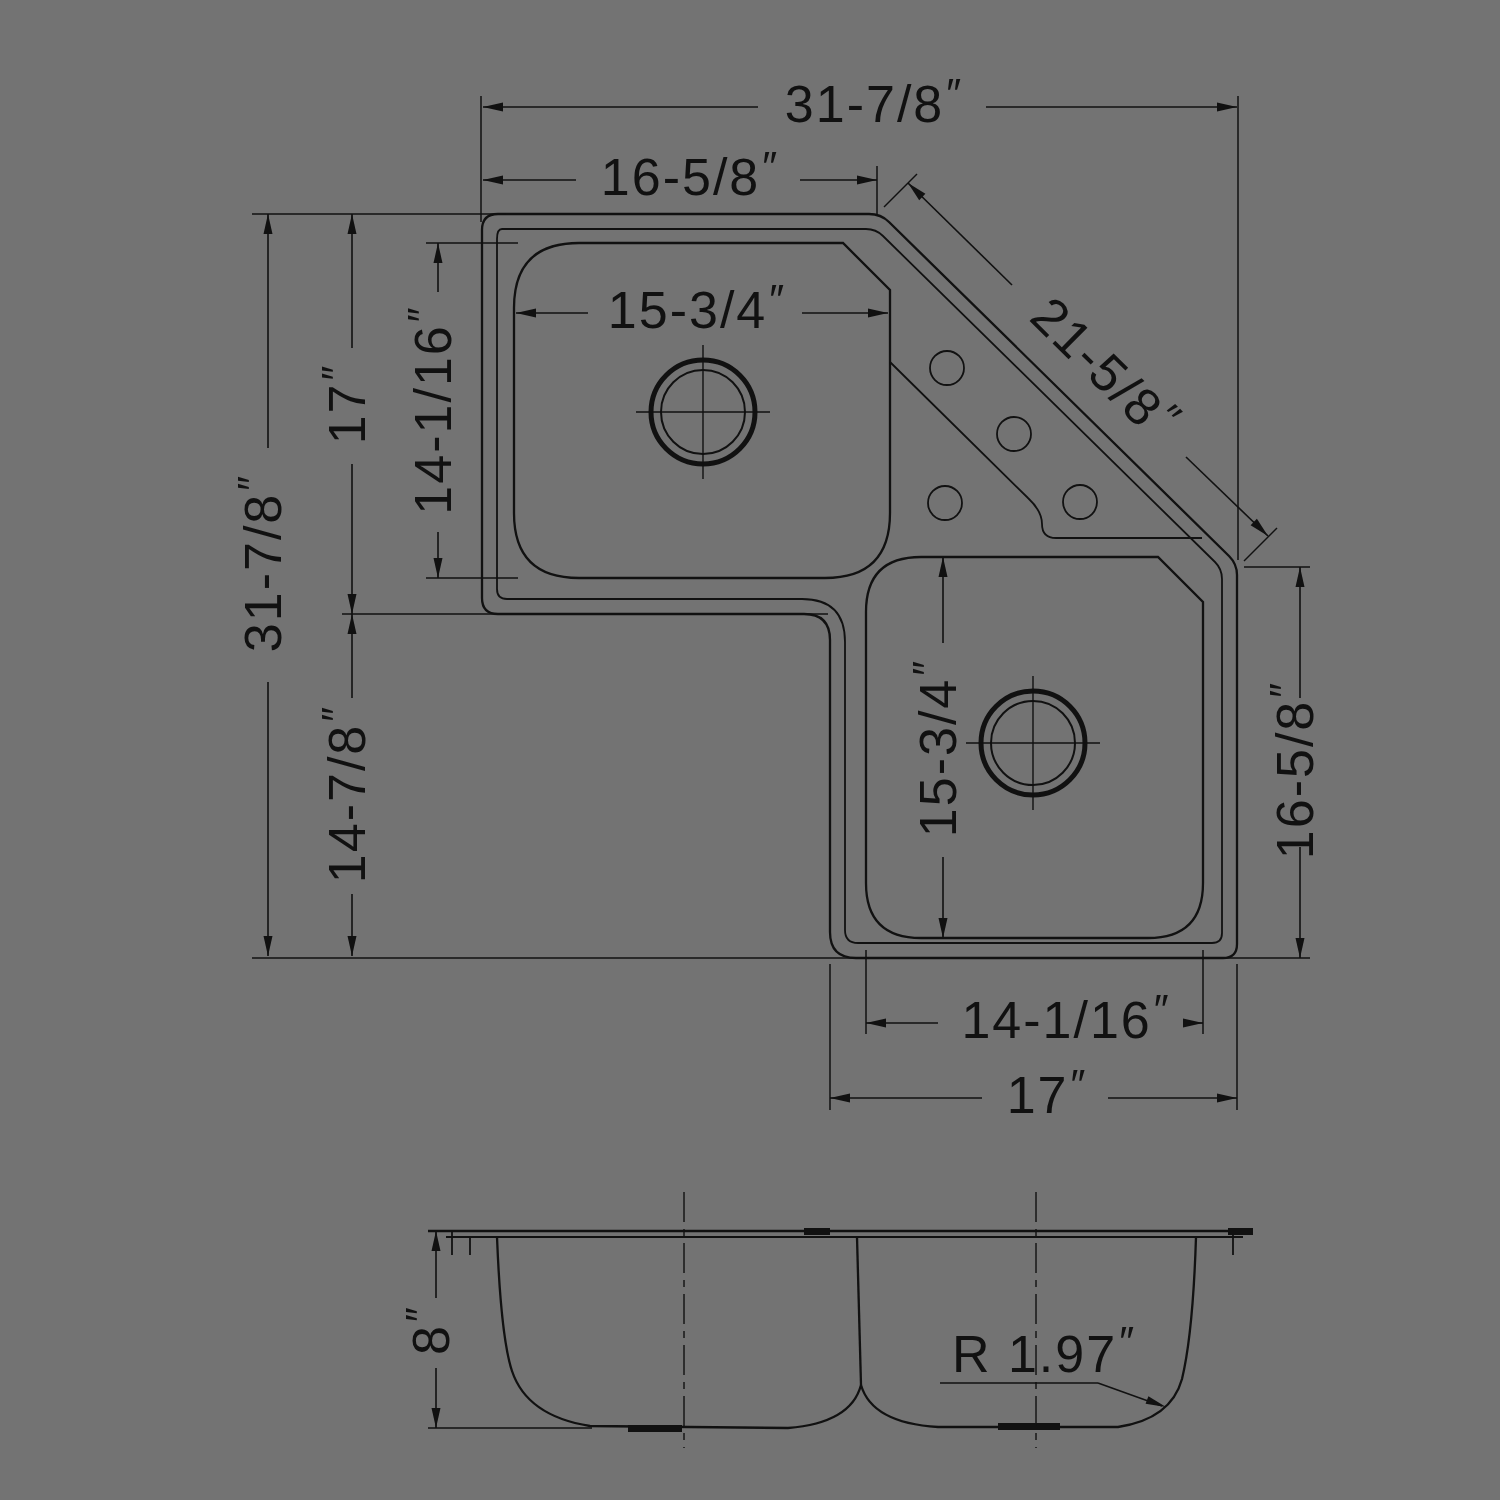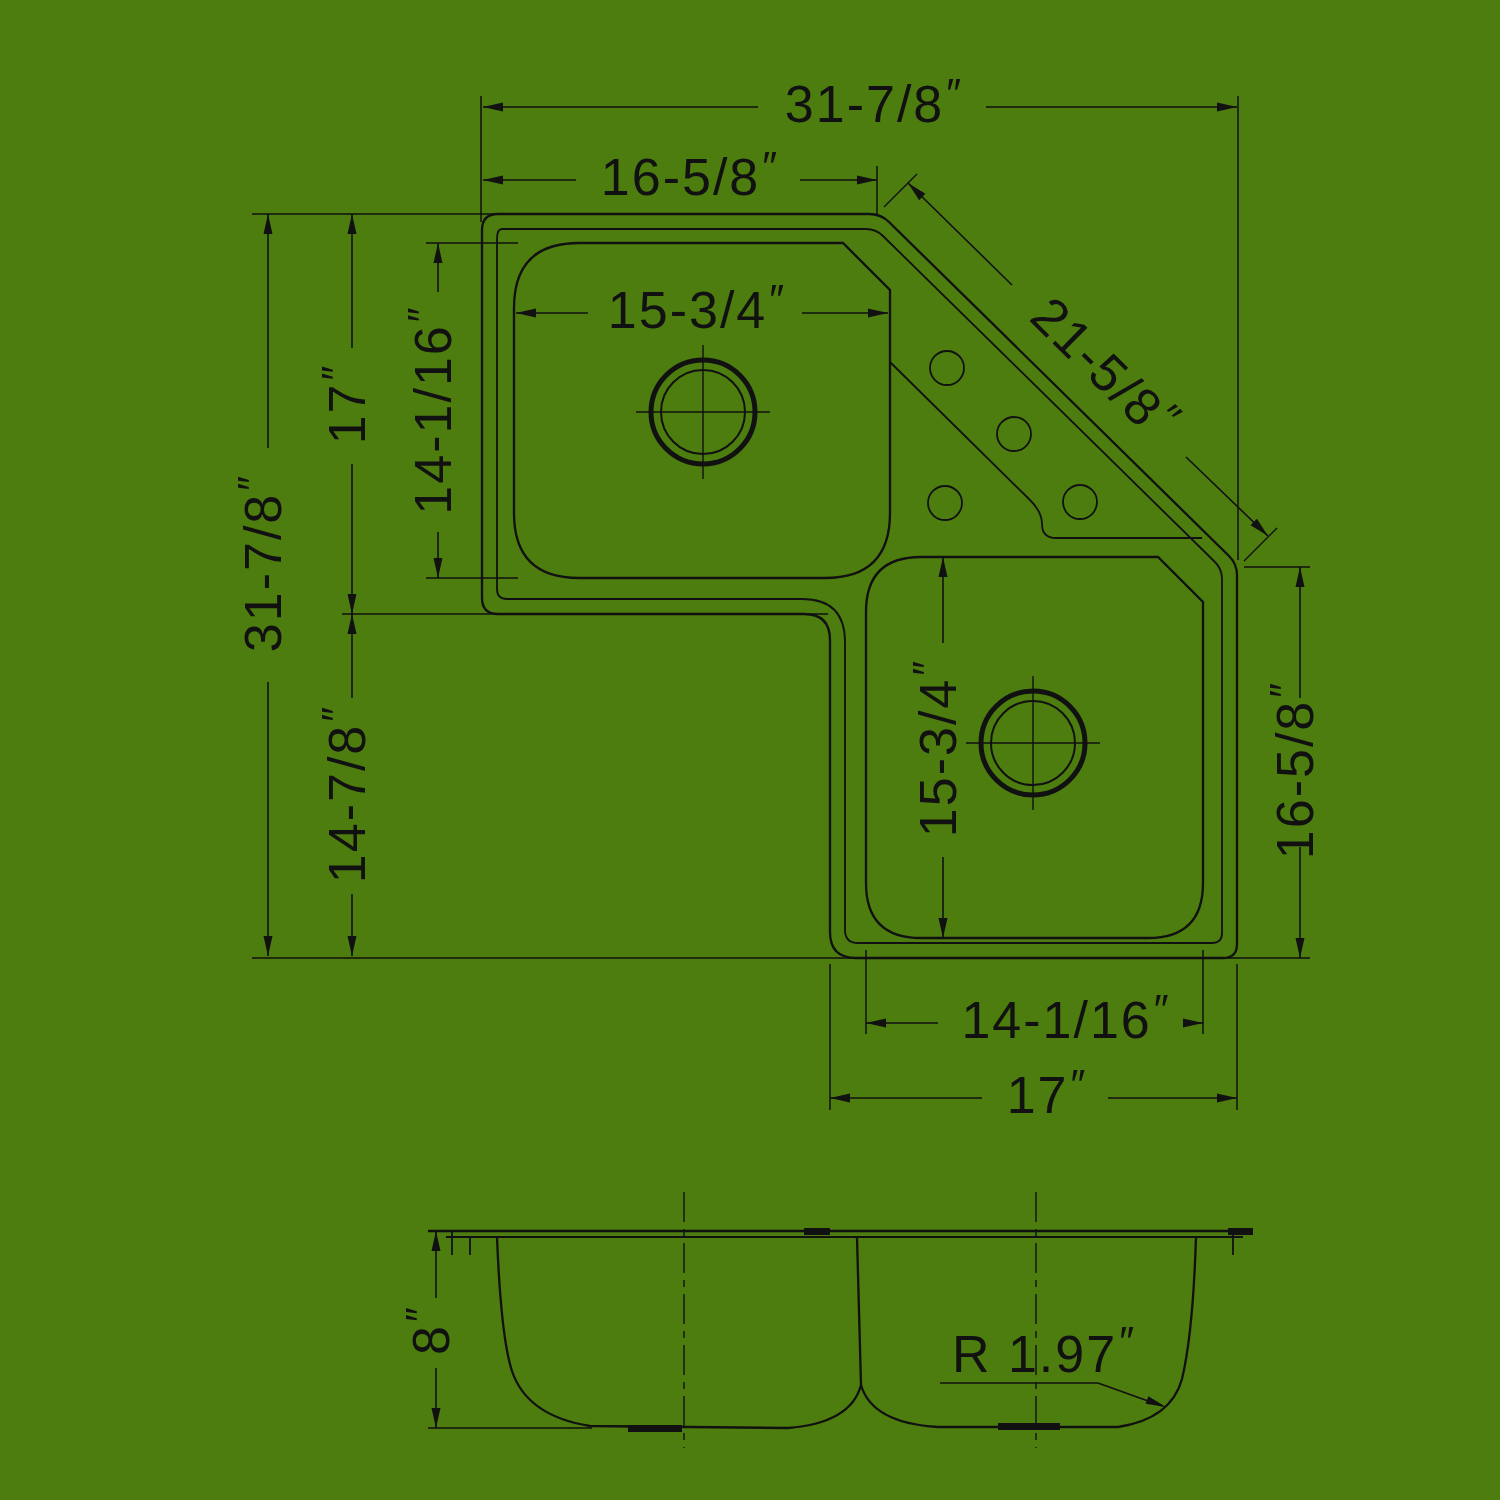--- a/index.html
+++ b/index.html
@@ -1,16 +1,16 @@
 <!DOCTYPE html>
 <html><head>
 <meta charset="utf-8">
 <style>
   html,body{margin:0;padding:0;background:#ffffff;}
-  .page{width:1500px;height:1500px;background:#4d7c0f;position:relative;}
+  .page{width:1500px;height:1500px;background:#737373;position:relative;}
   svg{display:block;}
   .ln{stroke:#111111;fill:none;}
   .dim{stroke:#111111;stroke-width:1.6;fill:none;}
   .ext{stroke:#111111;stroke-width:1.5;fill:none;}
   .arrow{fill:#111111;stroke:none;}
   .outline{stroke:#111111;stroke-width:2.3;fill:none;}
   .inner{stroke:#111111;stroke-width:1.8;fill:none;}
   .thin{stroke:#111111;stroke-width:1.4;fill:none;}
   .thick-mark{fill:#111111;stroke:none;}
   .center-line{stroke:#111111;stroke-width:1.4;fill:none;stroke-dasharray:30 7 7 7;}

